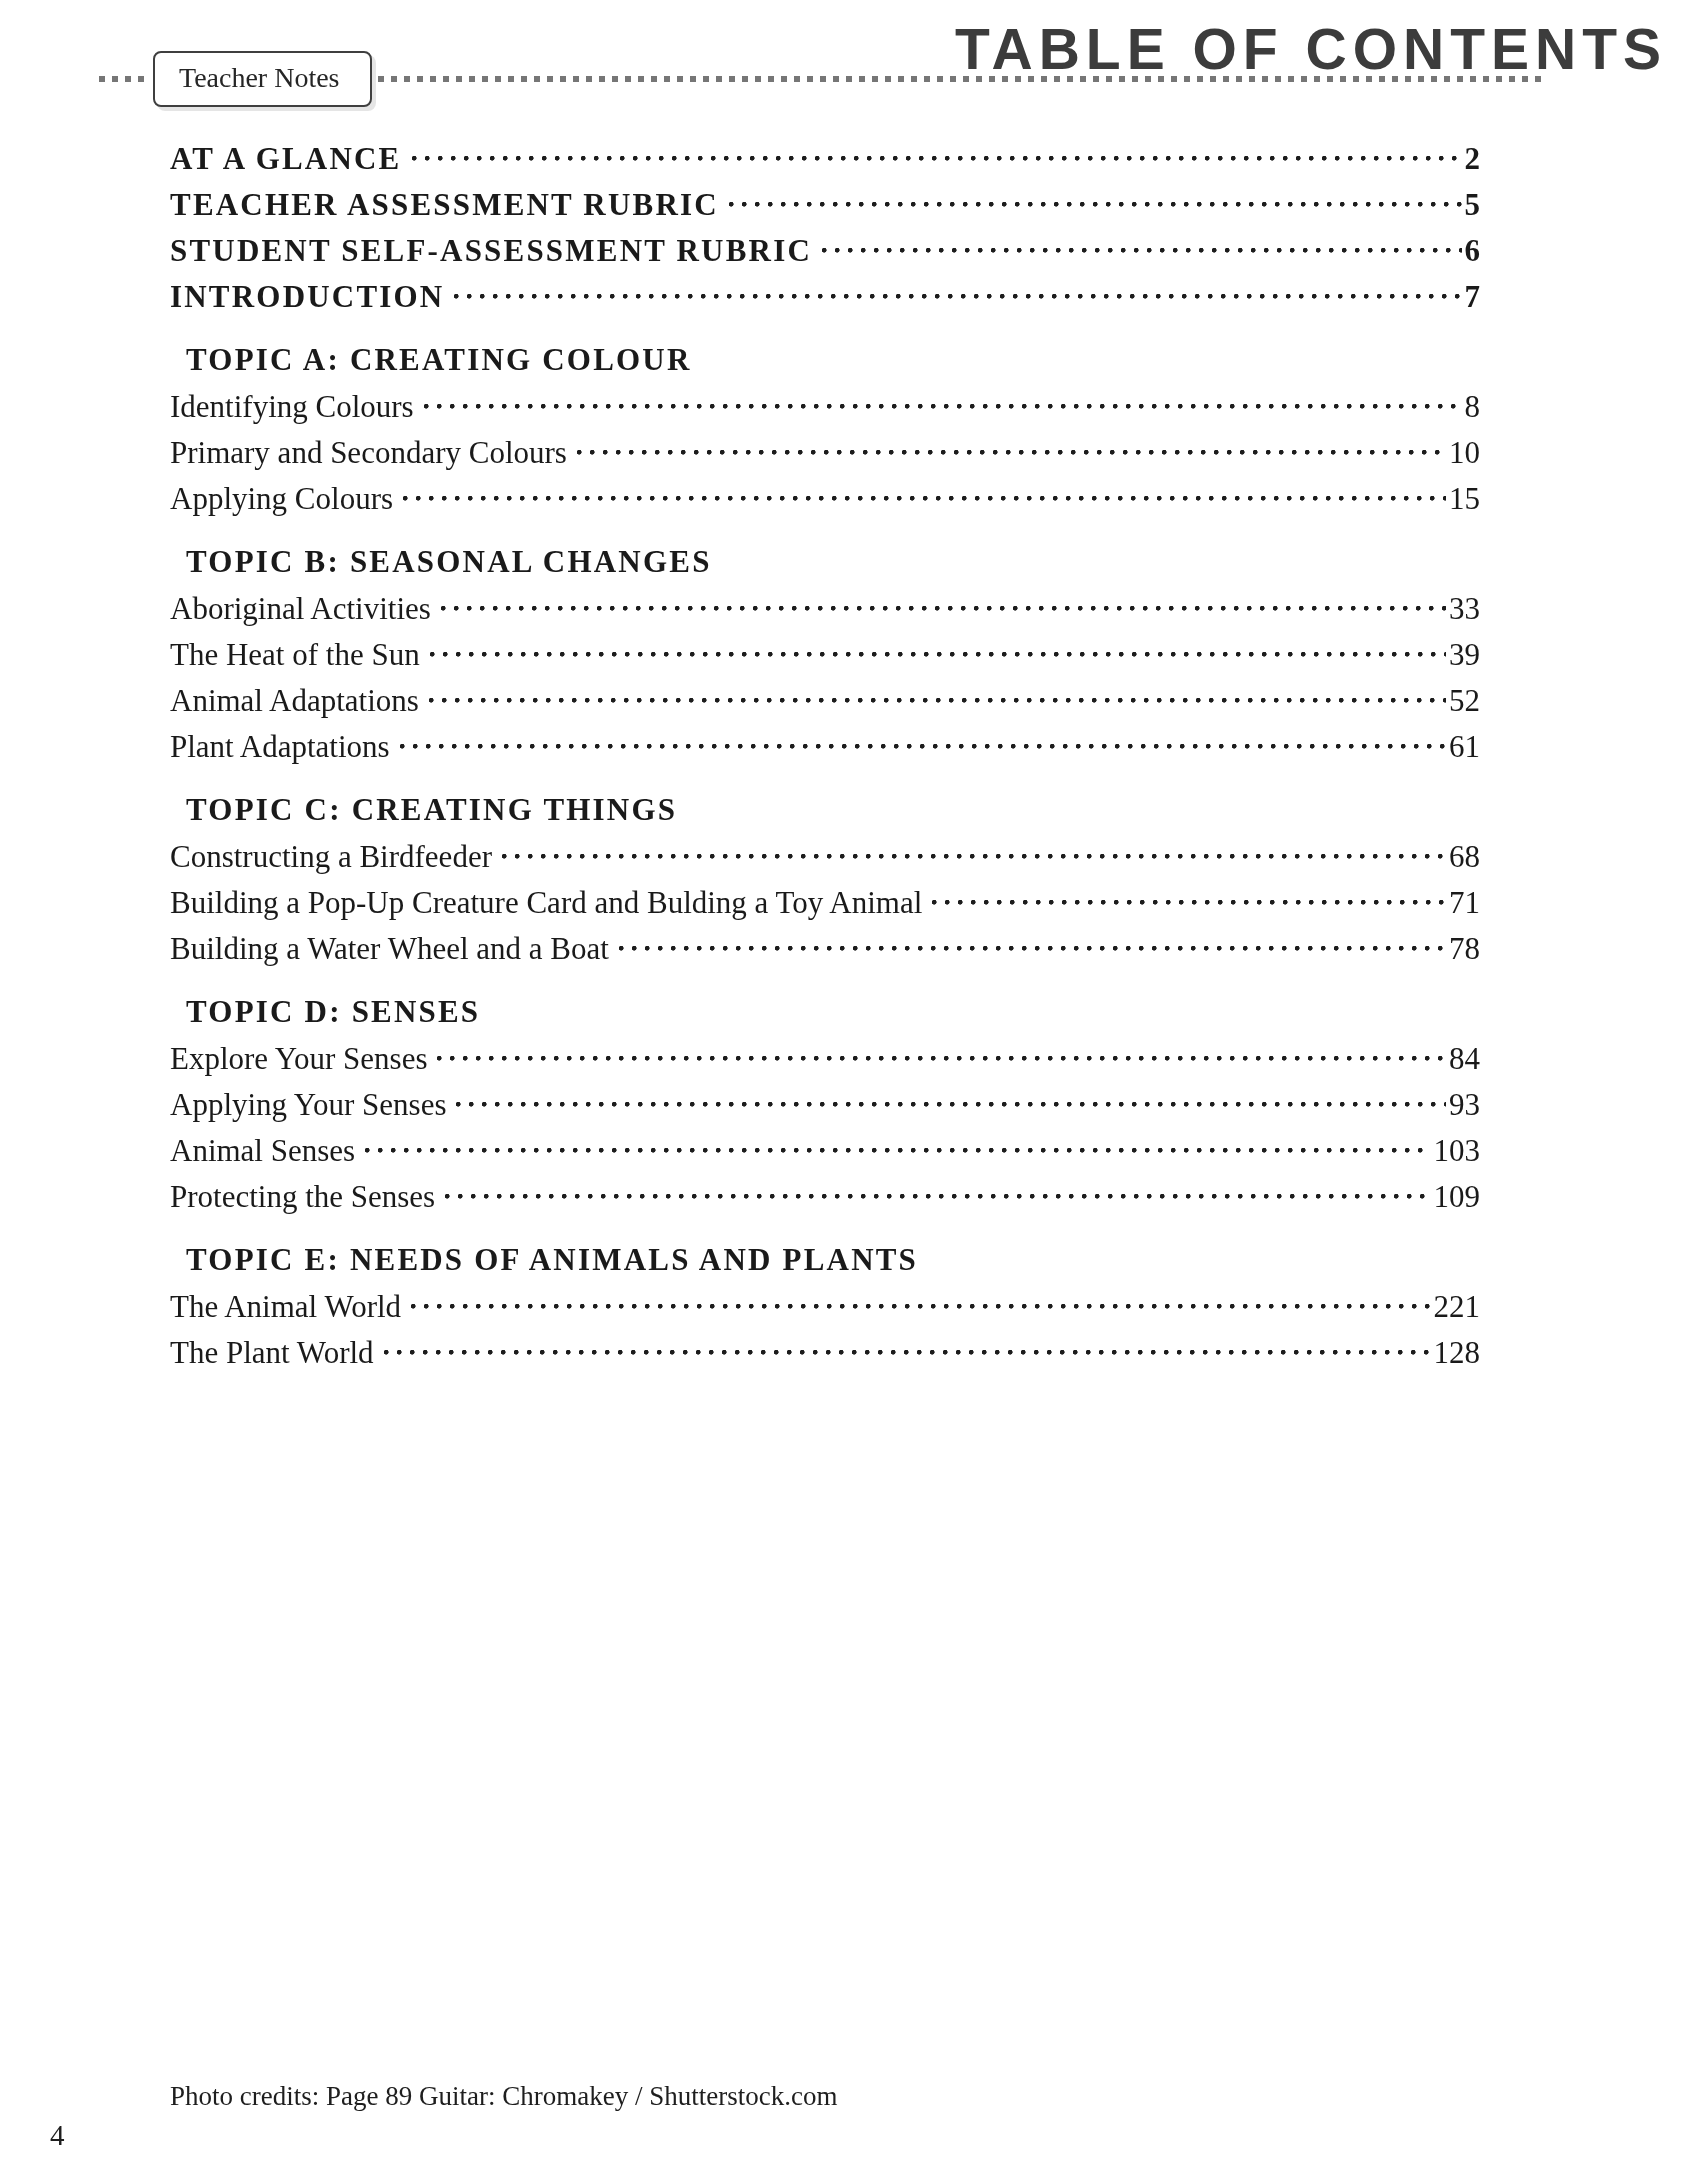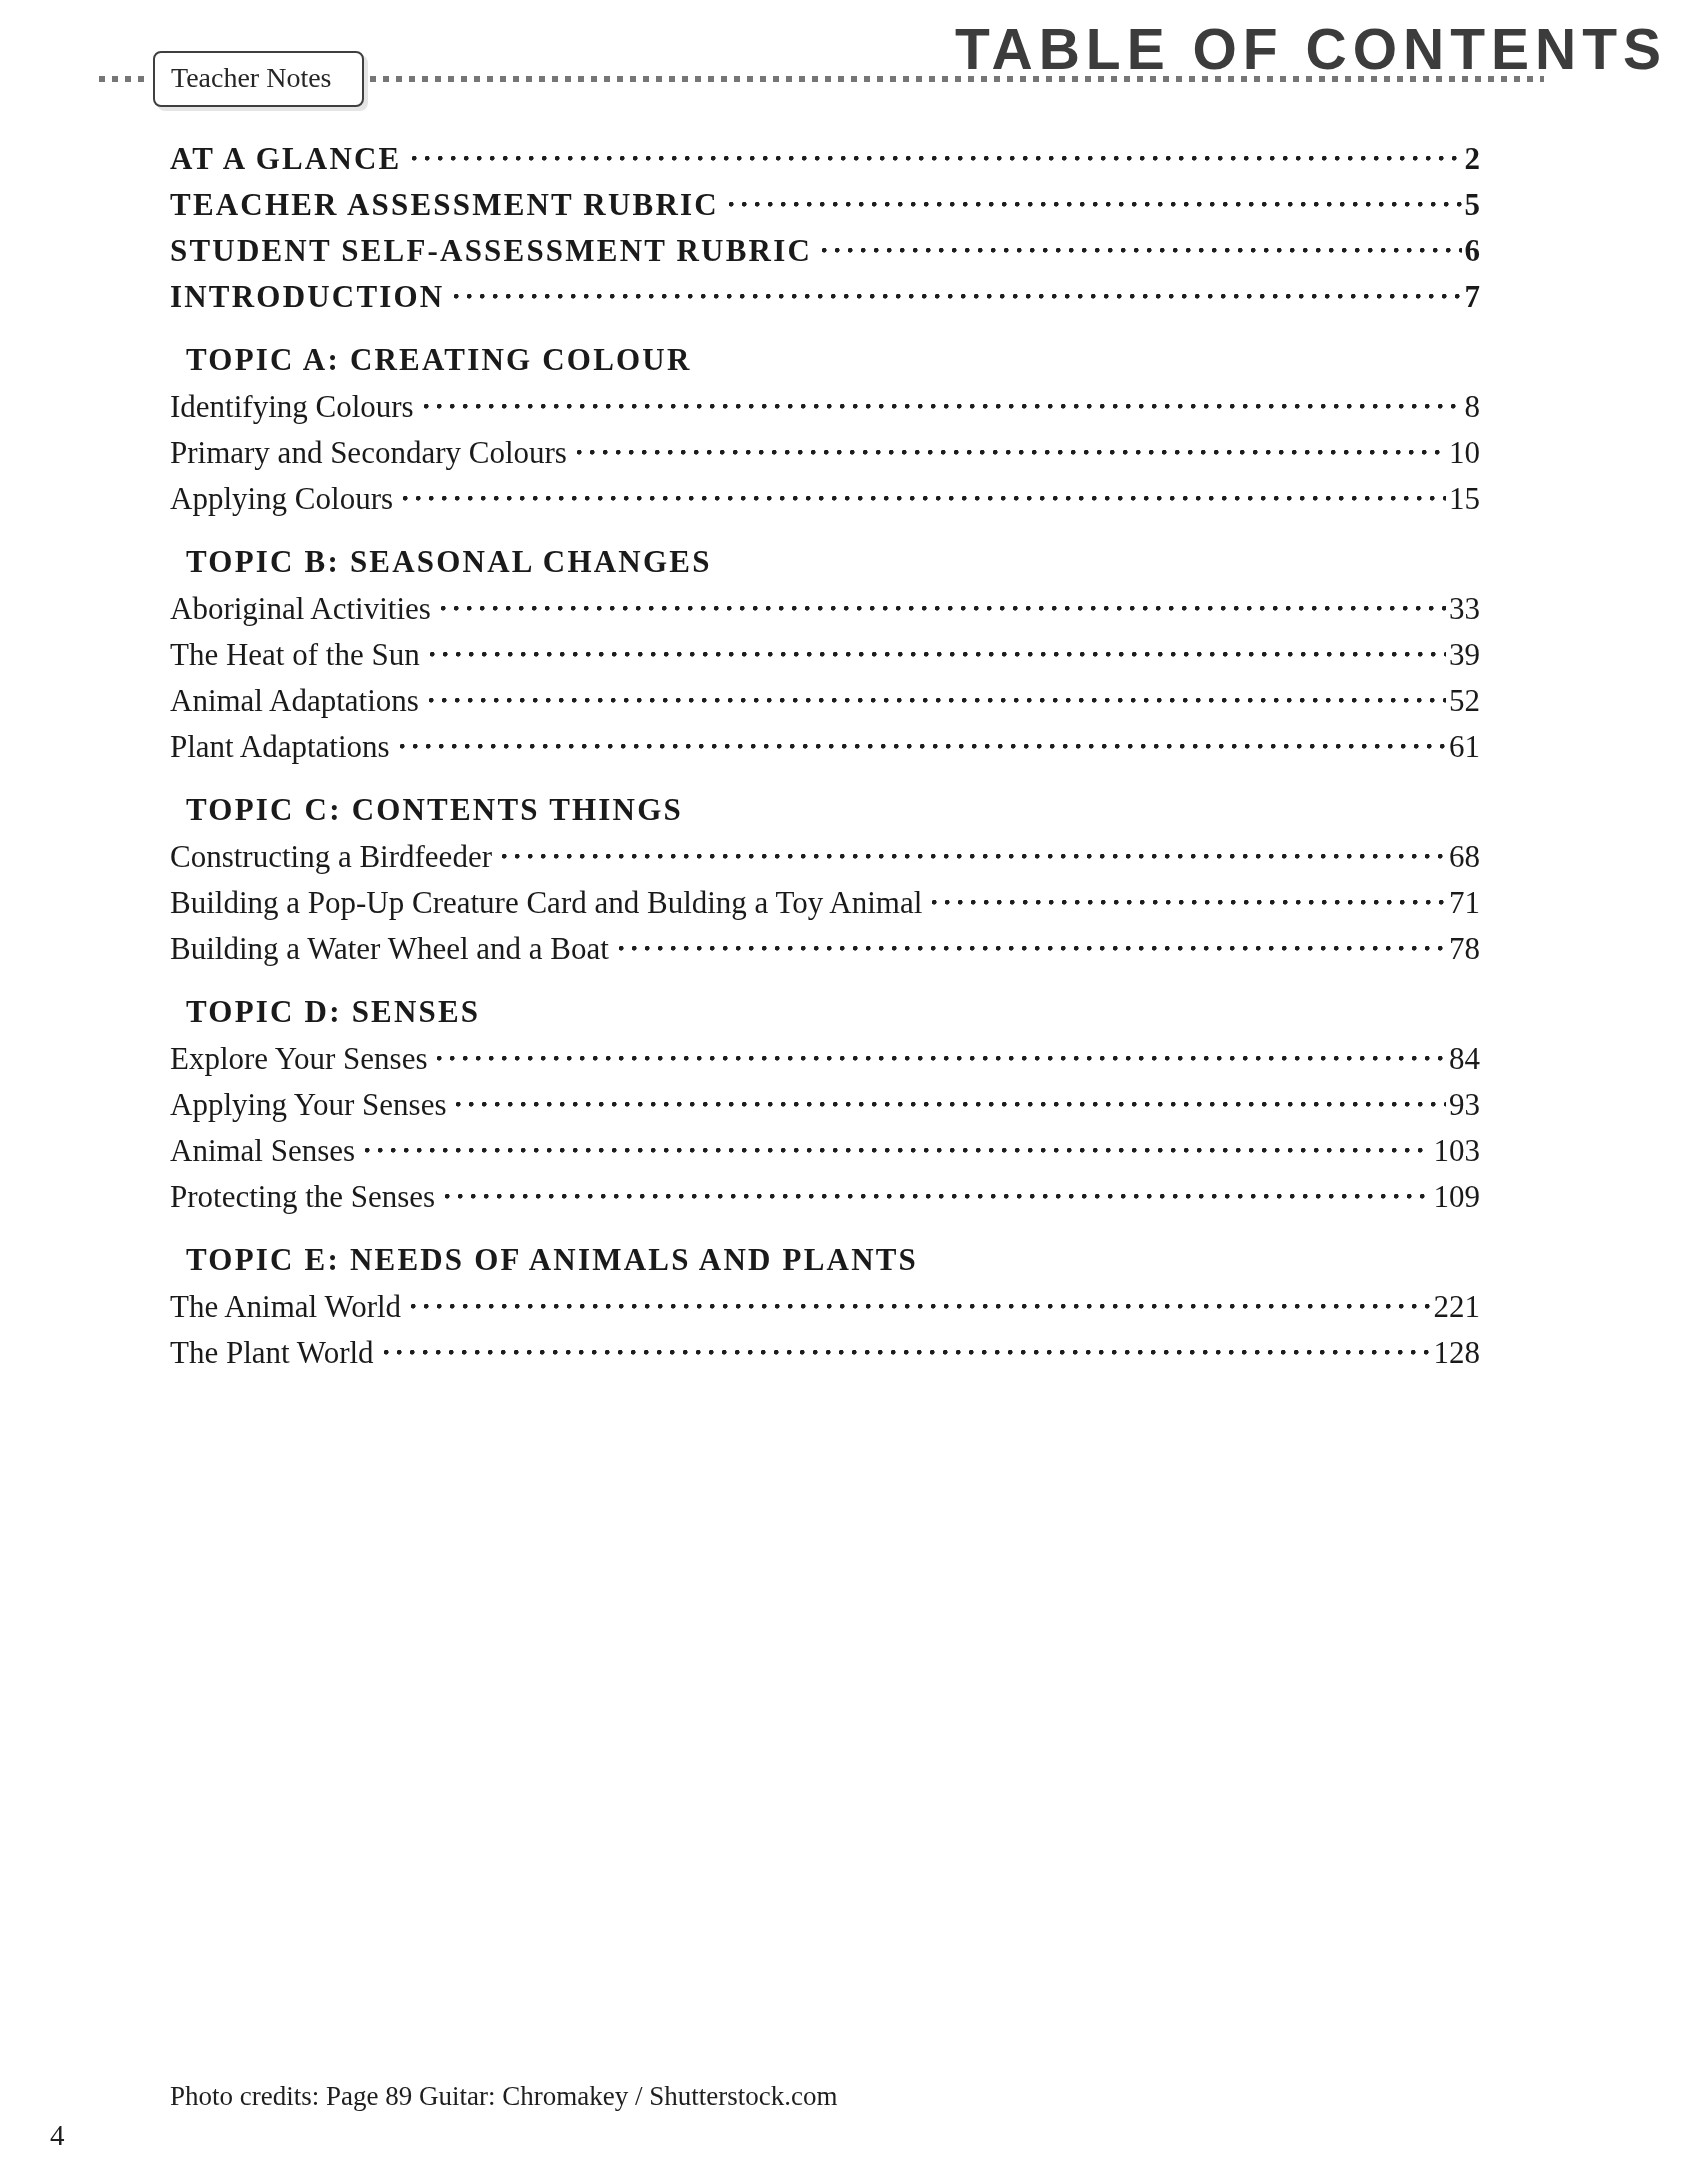--- a/index.html
+++ b/index.html
@@ -31,21 +31,21 @@
     height: 6px;
     background-image: repeating-linear-gradient(to right, #767676 0 6px, transparent 6px 13px);
   }
   .dots-left  { width: 48px; margin-right: 6px; }
   .dots-right { flex: 1; margin-left: 6px; }
   .tab {
     border: 2.5px solid #3f3f3f;
     border-radius: 8px;
     background: #ffffff;
     box-shadow: 4px 4px 0 rgba(0,0,0,0.10);
-    padding: 9px 30px 11px 16px;
+    padding: 9px 30px 11px 24px;
     font-size: 28px;
     color: #262626;
     white-space: nowrap;
   }
 
   
   .title {
     margin: 16px;
     text-align: right;
     font-family: "Liberation Sans", sans-serif;
@@ -194,21 +194,21 @@
       <span class="toc-label">Animal Adaptations</span>
       <span class="leader"></span>
       <span class="toc-page">52</span>
     </div>
     <div class="toc-row">
       <span class="toc-label">Plant Adaptations</span>
       <span class="leader"></span>
       <span class="toc-page">61</span>
     </div>
 
-    <div class="toc-heading">TOPIC C: CONTENTS THINGS</div>
+    <div class="toc-heading">TOPIC C: CREATING THINGS</div>
     <div class="toc-row">
       <span class="toc-label">Constructing a Birdfeeder</span>
       <span class="leader"></span>
       <span class="toc-page">68</span>
     </div>
     <div class="toc-row">
       <span class="toc-label">Building a Pop-Up Creature Card and Bulding a Toy Animal</span>
       <span class="leader"></span>
       <span class="toc-page">71</span>
     </div>

